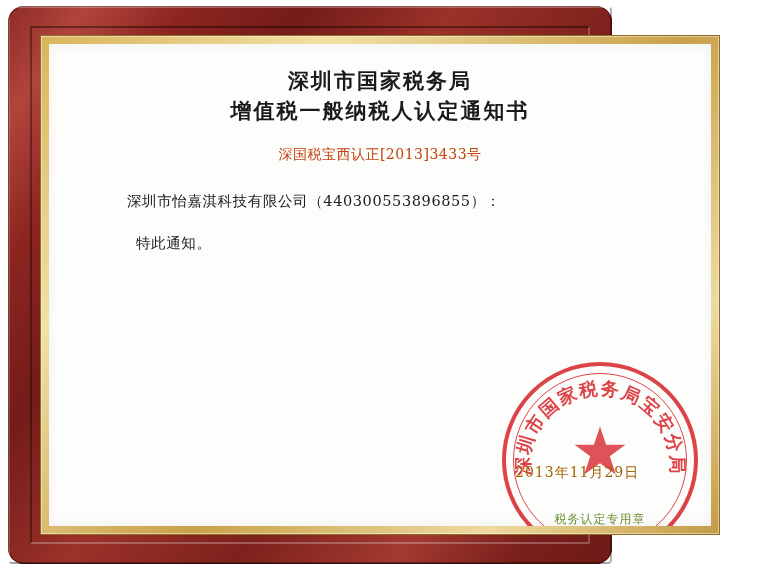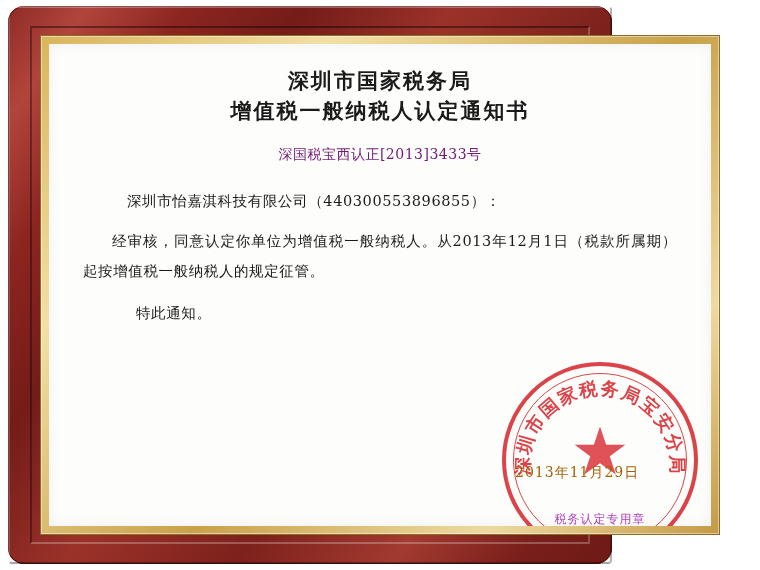--- a/index.html
+++ b/index.html
@@ -99,21 +99,21 @@
   }
   #title-line-2 {
     margin-top: 0;
     font-size: 21px;
     line-height: 30px;
   }
   #doc-number {
     margin-top: 20px;
     text-align: center;
     font-size: 14px;
-    color: #701a75;
+    color: #c2410c;
     font-family: "DejaVu Serif", "Liberation Serif", serif;
     letter-spacing: 0.5px;
   }
   .body-text {
     color: #1a1a1a;
     font-family: "DejaVu Serif", "Liberation Serif", serif;
     font-size: 14.5px;
     line-height: 30px;
     letter-spacing: 0.6px;
   }
@@ -172,21 +172,21 @@
     font-size: 19px;
     font-weight: bold;
     letter-spacing: 2px;
   }
   #seal-bottom-text {
     position: absolute;
     left: 0;
     bottom: 26px;
     width: 100%;
     text-align: center;
-    color: #a21caf;
+    color: #4d7c0f;
     font-family: "DejaVu Serif", "Liberation Serif", serif;
     font-size: 12px;
     letter-spacing: 1px;
   }
 
   
   #issue-date {
     position: absolute;
     left: 466px;
     top: 420px;
@@ -207,21 +207,20 @@
 
   <div id="certificate-paper">
 
     <div class="doc-title" id="title-line-1">深圳市国家税务局</div>
     <div class="doc-title" id="title-line-2">增值税一般纳税人认定通知书</div>
 
     <div id="doc-number">深国税宝西认正[2013]3433号</div>
 
     <div class="body-text" id="addressee">深圳市怡嘉淇科技有限公司（440300553896855）：</div>
 
-    <div class="body-text" id="paragraph-main">经审核，同意认定你单位为增值税一般纳税人。从2013年12月1日（税款所属期）起按增值税一般纳税人的规定征管。</div>
 
     <div class="body-text" id="paragraph-closing">特此通知。</div>
 
     <div id="official-seal">
       <svg id="seal-ring-text" viewBox="0 0 196 196">
         <defs>
           <path id="sealArc" d="M 24,104 A 74,74 0 1 1 172,104" fill="none"></path>
         </defs>
         <text>
           <textPath href="#sealArc" startOffset="50%" text-anchor="middle">深圳市国家税务局宝安分局</textPath>

